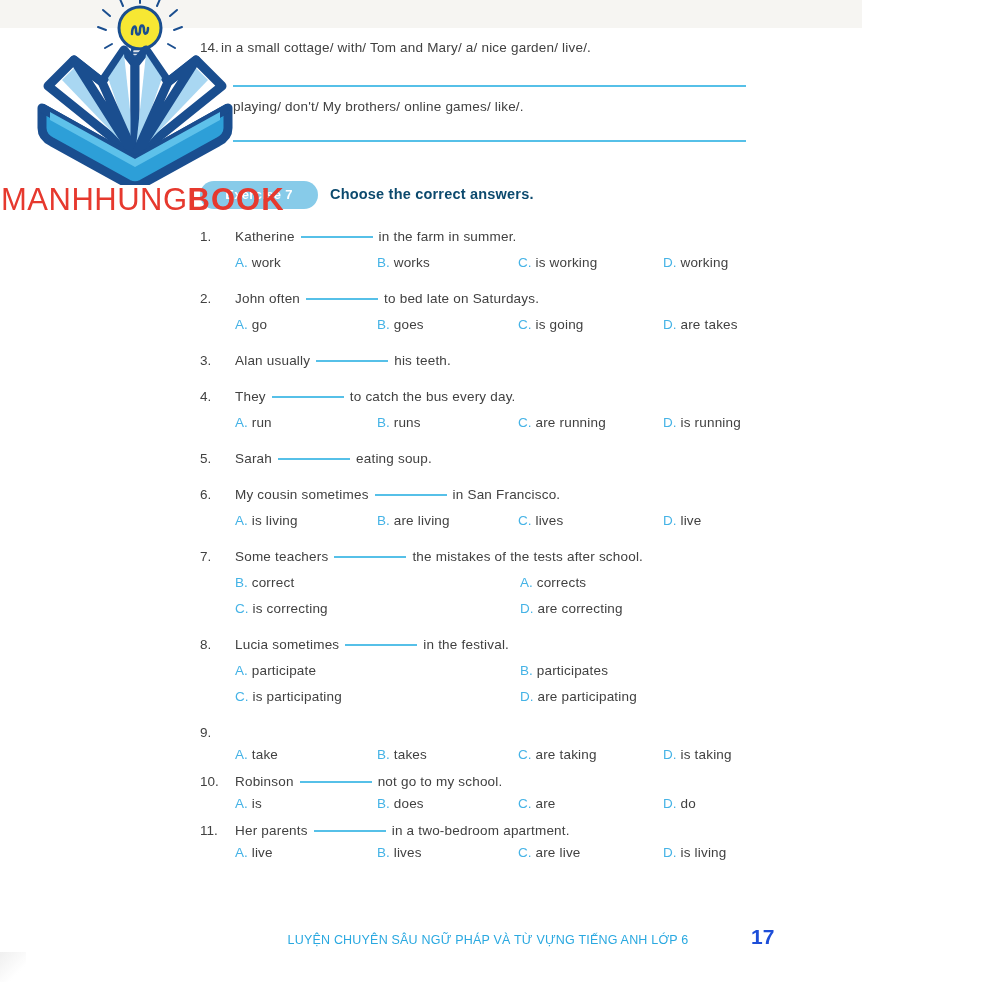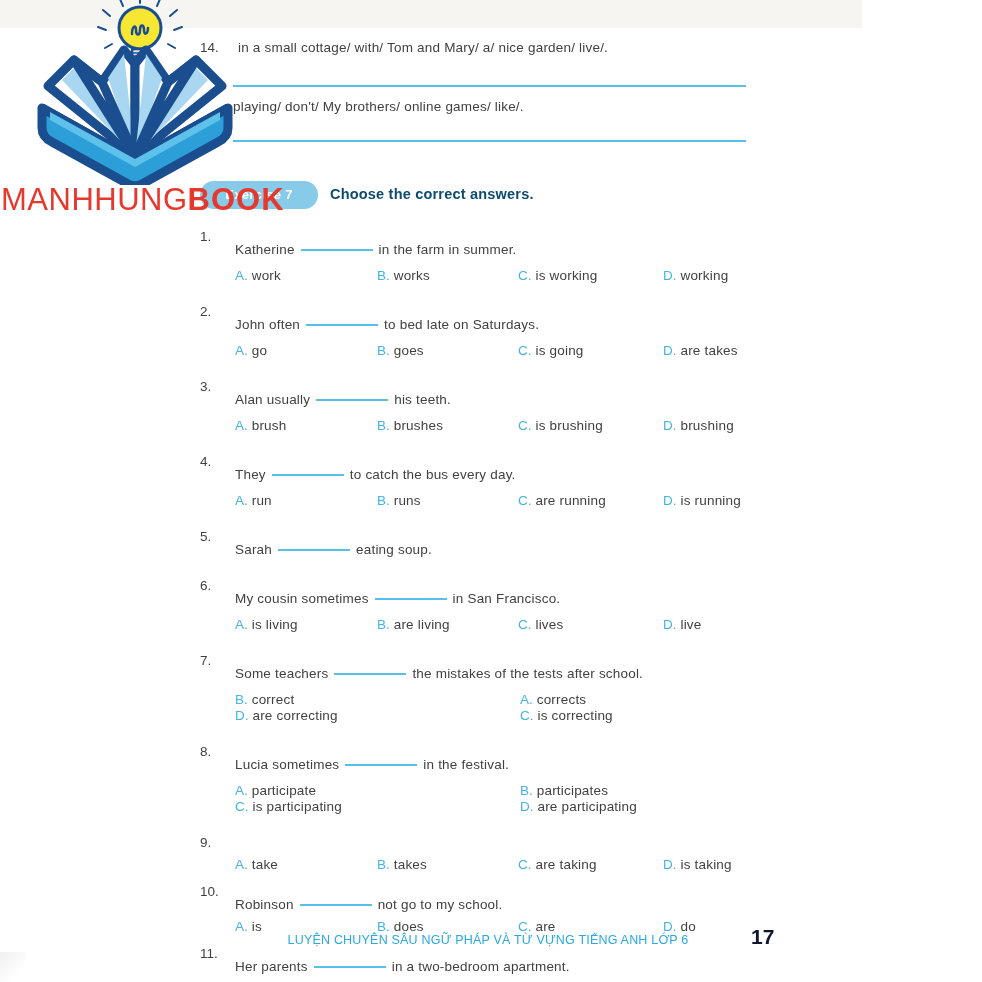--- a/index.html
+++ b/index.html
@@ -17,54 +17,54 @@
   .logo-wrap { position:absolute; left:0; top:0; width:300px; height:230px; z-index:30; }
   .logo-svg { position:absolute; left:28px; top:0; }
   .brand { position:absolute; left:1px; top:182px; font-size:31px; letter-spacing:.5px;
     color:#e6392e; white-space:nowrap; }
   .brand .bold { font-weight:bold; letter-spacing:1px; }
 
   
   .scramble { position:absolute; left:0; top:0; width:982px; z-index:5;
     font-size:13.5px; color:#414141; }
   .s-num   { position:absolute; left:200px; top:40px; }
-  .s-text1 { position:absolute; left:238px; top:40px; letter-spacing:.2px; }
+  .s-text1 { position:absolute; left:221px; top:40px; letter-spacing:.2px; }
   .s-line1 { position:absolute; left:233px; top:85px;  width:513px; height:2px; background:#56c0e8; }
   .s-text2 { position:absolute; left:233px; top:99px;  letter-spacing:.2px; }
   .s-line2 { position:absolute; left:233px; top:140px; width:513px; height:2px; background:#56c0e8; }
 
   
   .ex-header { position:absolute; left:0; top:181px; width:860px; height:30px; z-index:5; }
   .ex-badge { position:absolute; left:200px; top:0; width:118px; height:28px;
     background:#87cbe9; border-radius:14px; color:#ffffff; font-weight:bold;
     font-size:13px; text-align:center; line-height:28px; letter-spacing:.3px; }
   .ex-title { position:absolute; left:330px; top:5px; font-size:14.5px; font-weight:bold;
     color:#0c4a6e; letter-spacing:.2px; }
 
   
   #questions { position:absolute; left:200px; top:229px; width:575px; z-index:5;
     font-size:13.5px; color:#414141; }
   .question { margin-bottom:20px; }
   .question.compact { margin-bottom:11px; }
   .q-row { display:flex; line-height:16px; margin-bottom:10px; }
   .question.compact .q-row { margin-bottom:6px; }
   .q-num { width:35px; flex:0 0 35px; }
-  .q-text { letter-spacing:.2px;margin-top:13px; }
+  .q-text { letter-spacing:.2px; }
   .blank { display:inline-block; width:72px; border-bottom:2px solid #56c0e8;
     margin:0 6px; transform:translateY(-3px); }
-  .options { padding-left:35px; display:grid; line-height:16px; }
+  .options { padding-left:35px; display:grid; line-height:16px; row-gap:10px; }
   .options.four { grid-template-columns:142px 141px 145px auto; }
   .options.two  { grid-template-columns:285px auto; }
   .opt-letter { color:#45b3e6; }
   .opt-text { letter-spacing:.2px; }
 
   
   .footer-title { position:absolute; left:238px; top:933px; width:500px; text-align:center;
     color:#29a8e0; font-weight:normal; font-size:12.5px; letter-spacing:.2px; z-index:5; }
-  .footer-page { position:absolute; left:751px; top:925px; color:#0f172a;
+  .footer-page { position:absolute; left:751px; top:925px; color:#1d4ed8;
     font-weight:bold; font-size:21px; z-index:5; }
 </style>
 </head>
 <body>
 
 <div class="page">
 
   <div class="top-band"></div>
   <div class="corner-smudge"></div>
 
@@ -156,26 +156,20 @@
         </div>
     </div>
 
     <div class="question">
       <div class="q-row">
         <span class="q-num">3.</span>
         <span class="q-text">
           <span>Alan usually</span><span class="blank"></span><span>his teeth.</span>
         </span>
       </div>
-      <div class="options four">
-          <div class="opt"><span class="opt-letter">A.</span><span class="opt-text"> brush</span></div>
-          <div class="opt"><span class="opt-letter">B.</span><span class="opt-text"> brushes</span></div>
-          <div class="opt"><span class="opt-letter">C.</span><span class="opt-text"> is brushing</span></div>
-          <div class="opt"><span class="opt-letter">D.</span><span class="opt-text"> brushing</span></div>
-        </div>
     </div>
 
     <div class="question">
       <div class="q-row">
         <span class="q-num">4.</span>
         <span class="q-text">
           <span>They</span><span class="blank"></span><span>to catch the bus every day.</span>
         </span>
       </div>
       <div class="options four">
@@ -213,22 +207,22 @@
     <div class="question">
       <div class="q-row">
         <span class="q-num">7.</span>
         <span class="q-text">
           <span>Some teachers</span><span class="blank"></span><span>the mistakes of the tests after school.</span>
         </span>
       </div>
       <div class="options two">
           <div class="opt"><span class="opt-letter">B.</span><span class="opt-text"> correct</span></div>
           <div class="opt"><span class="opt-letter">A.</span><span class="opt-text"> corrects</span></div>
+          <div class="opt"><span class="opt-letter">C.</span><span class="opt-text"> is correcting</span></div>
           <div class="opt"><span class="opt-letter">D.</span><span class="opt-text"> are correcting</span></div>
-          <div class="opt"><span class="opt-letter">C.</span><span class="opt-text"> is correcting</span></div>
         </div>
     </div>
 
     <div class="question">
       <div class="q-row">
         <span class="q-num">8.</span>
         <span class="q-text">
           <span>Lucia sometimes</span><span class="blank"></span><span>in the festival.</span>
         </span>
       </div>

